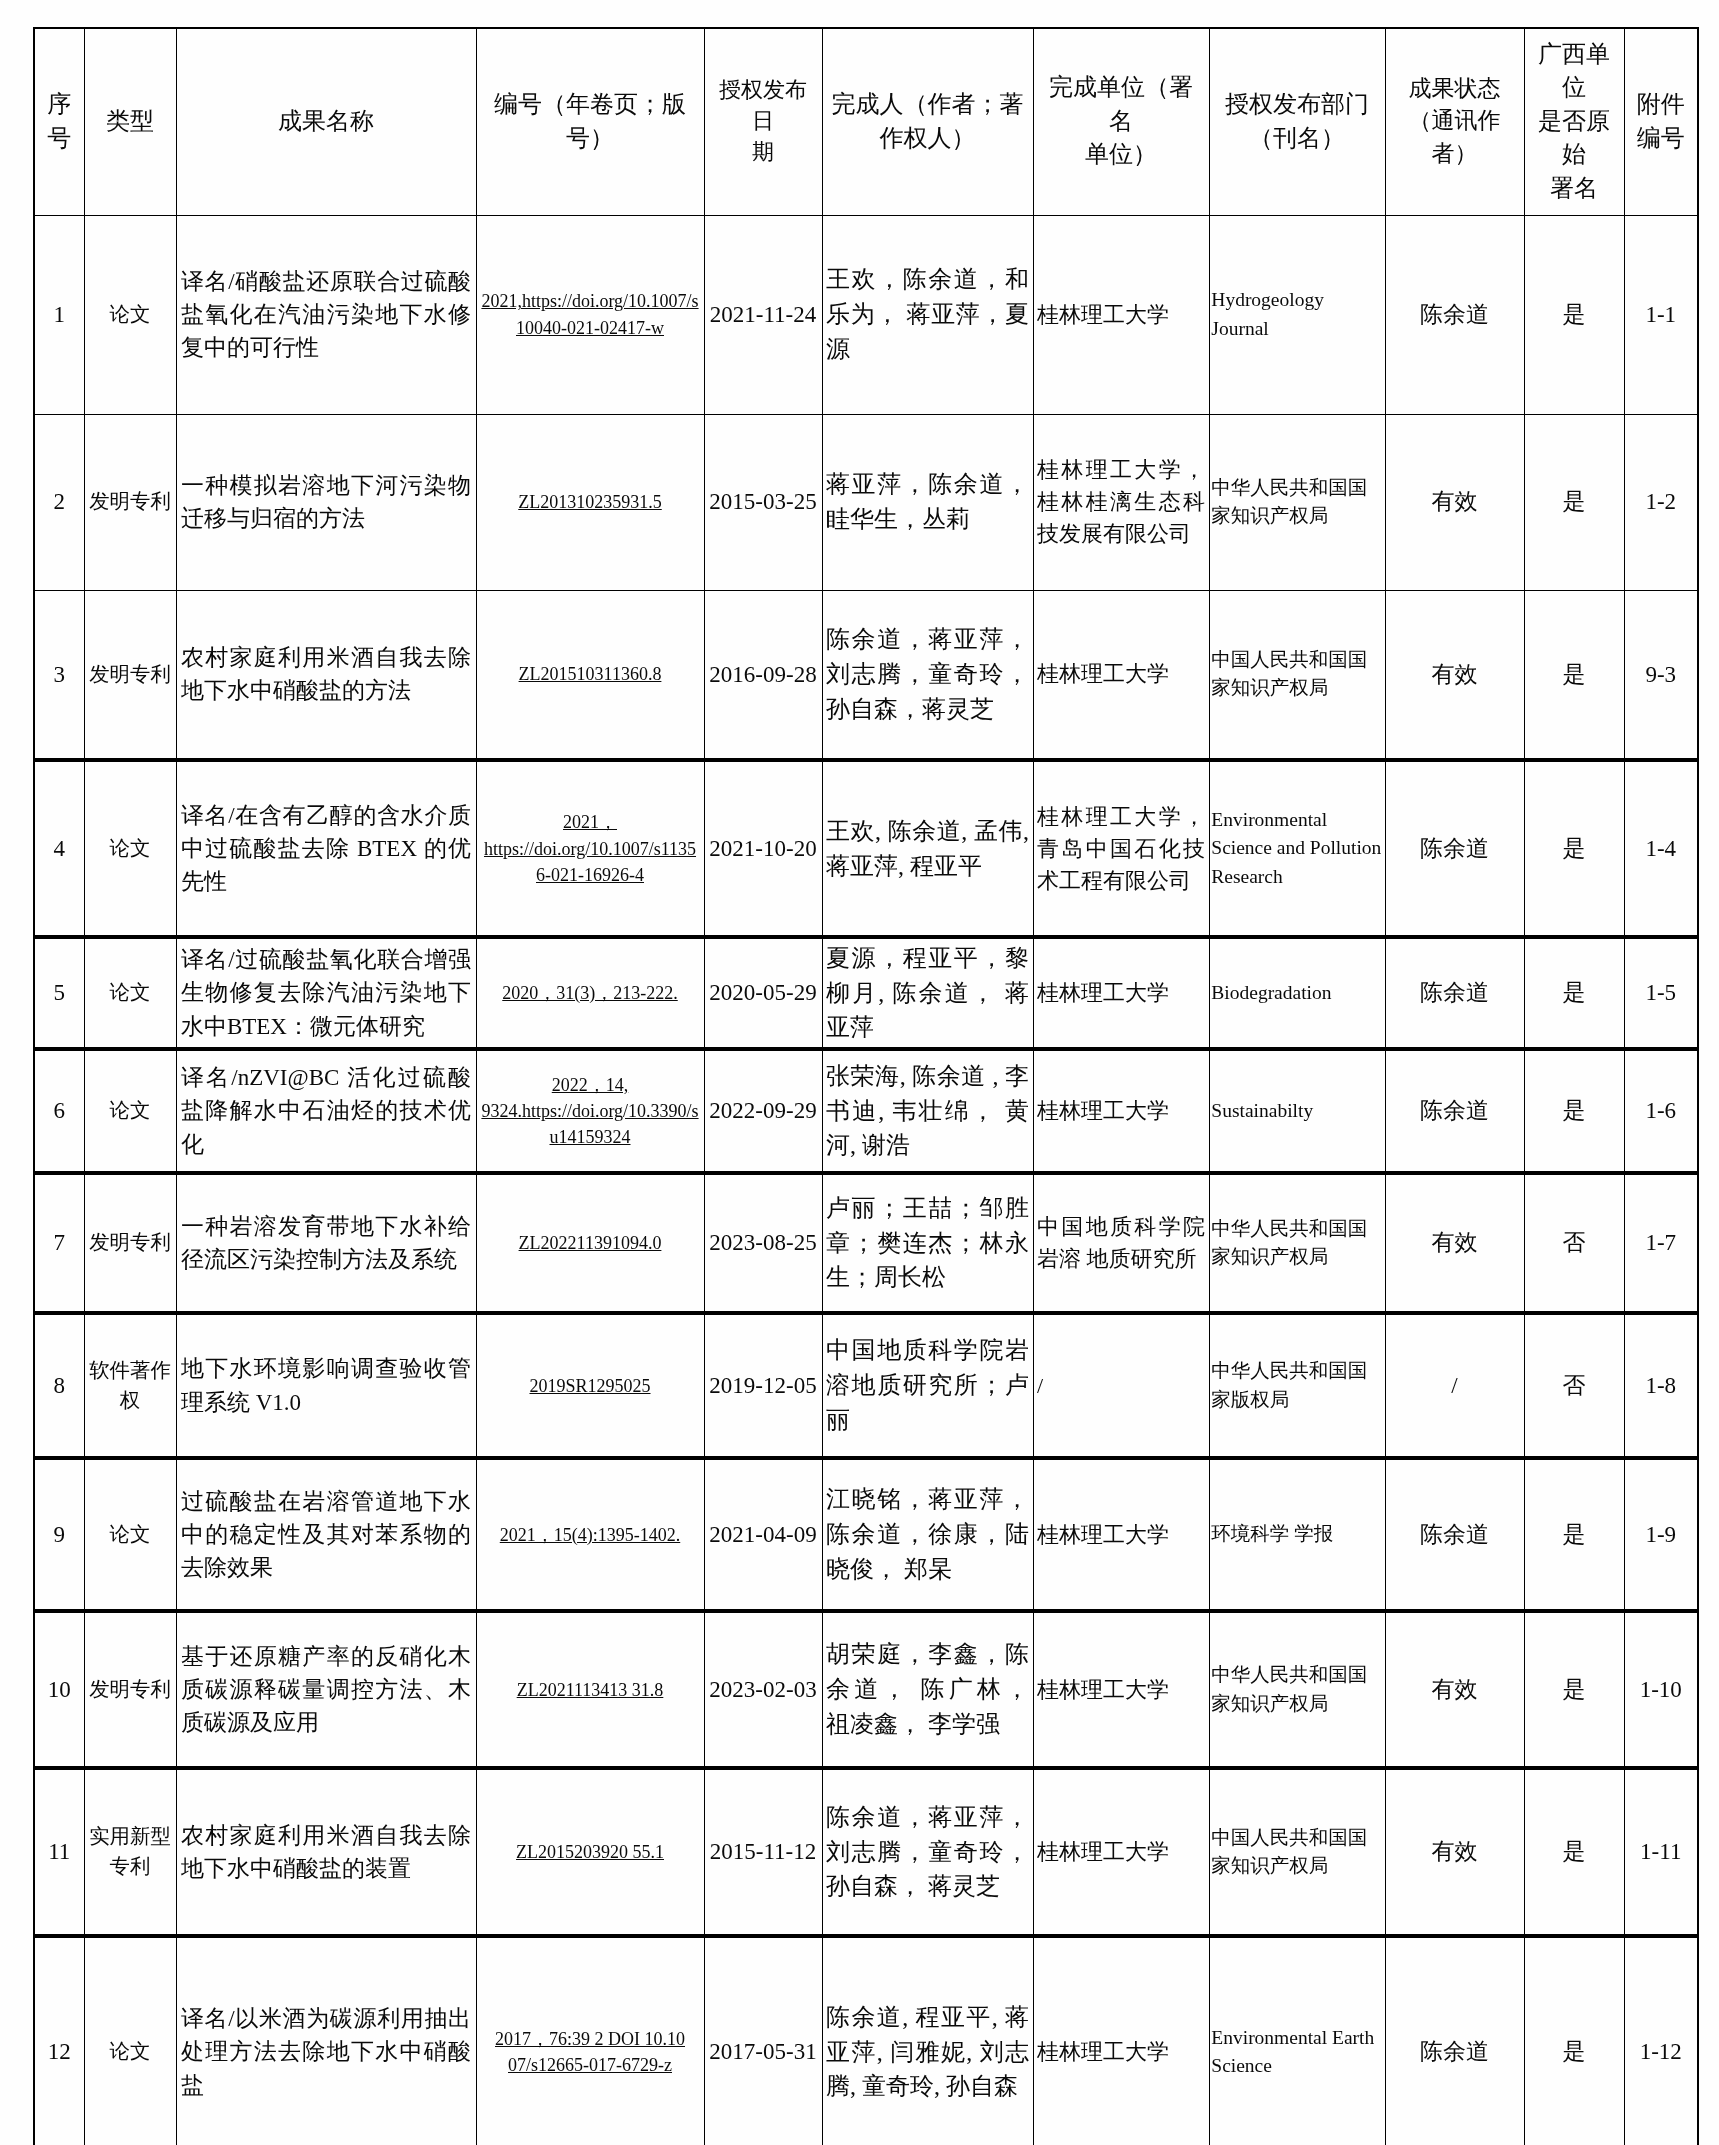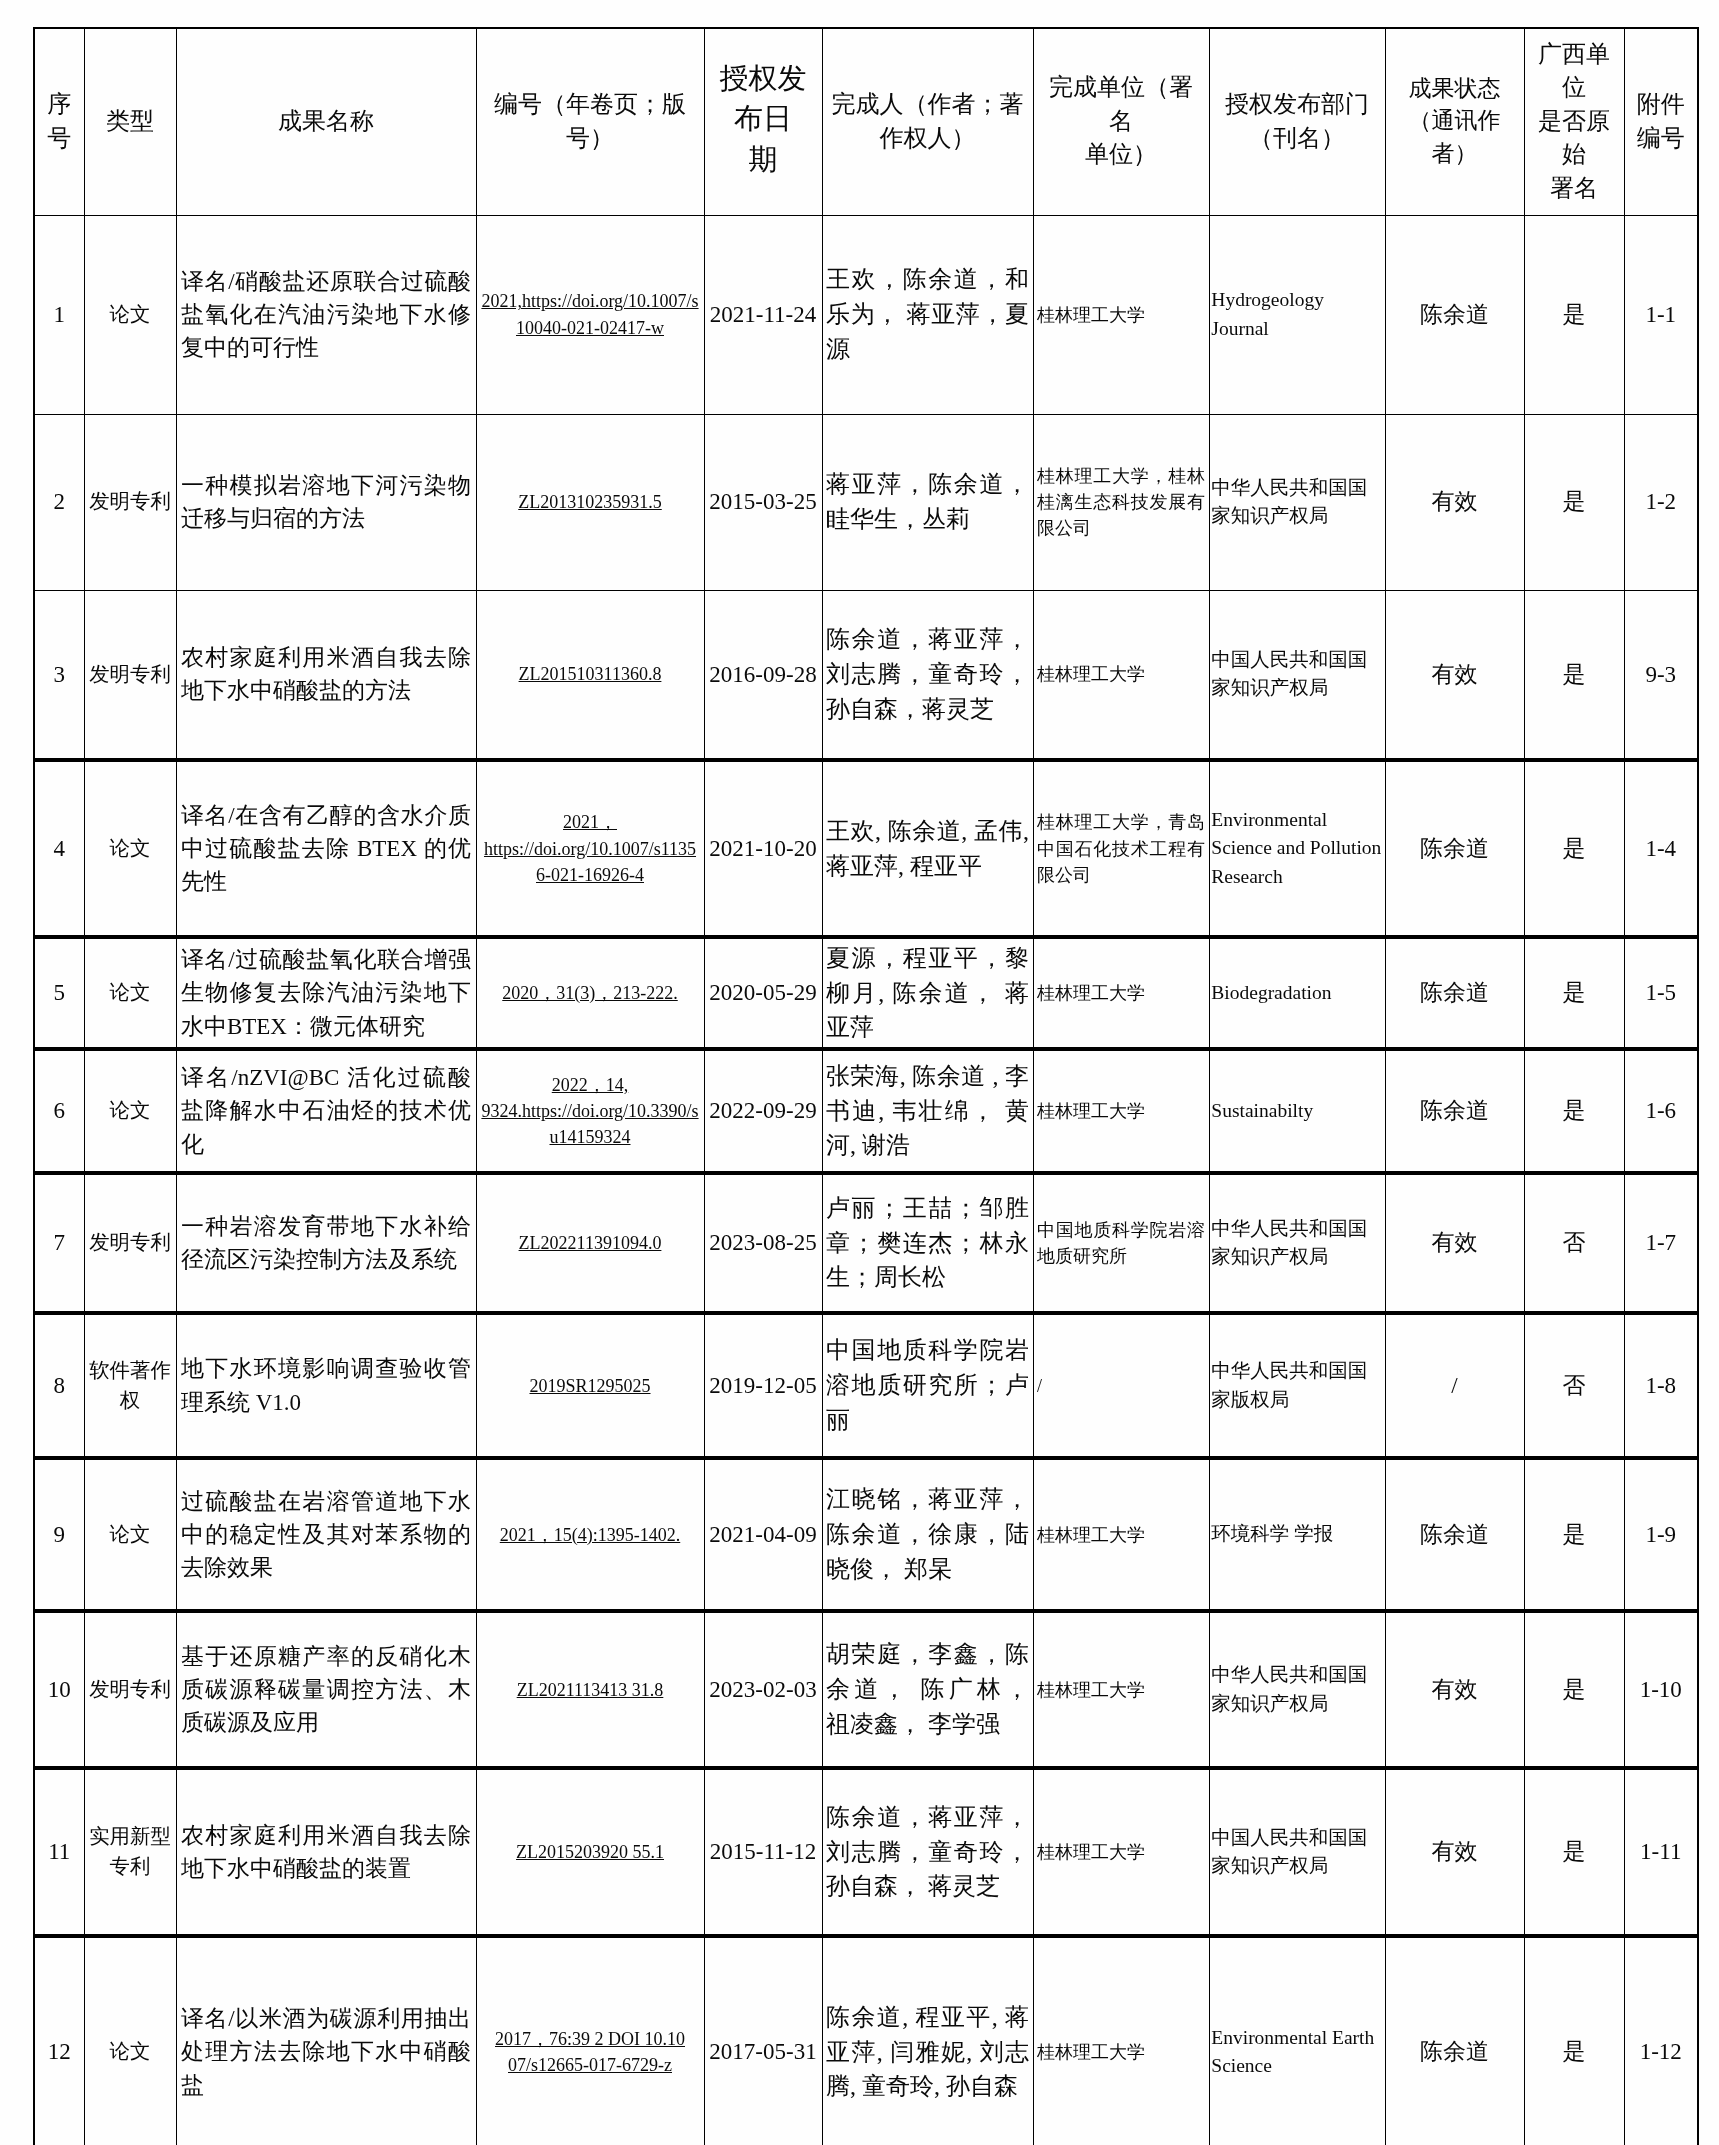--- a/index.html
+++ b/index.html
@@ -40,24 +40,24 @@
   tbody tr:nth-child(11) { height:168px; }
   tbody tr:nth-child(12) { height:231px; }
   
   tbody tr:nth-child(n+4) td { border-top-width:4.4px; }
   
   td.c1 { font-size:20.4px; padding:1.8px; }
   td.c2 { text-align:justify; font-size:23px; }
   td.c3 { font-size:18px;text-decoration:underline; }
   td.c4 { font-size:23px; padding:1.8px 0.9px; }
   td.c5 { text-align:justify; font-size:24px; padding:1.8px 3.5px; }
-  td.c6 { text-align:justify; font-size:18px; padding:1.8px 3.5px; }
+  td.c6 { text-align:justify; font-size:22px; padding:1.8px 3.5px; }
   td.c7 { text-align:left;   font-size:19.5px; padding:1.8px;margin-left:40px; }
   th.c3 { font-size:24px; }
-  th.c4 { font-size:29px;font-family:Liberation Mono, monospace; }
+  th.c4 { font-size:22px; }
   th.c8 { font-size:23px; }
 </style>
 </head>
 <body>
 
 <div class="page">
   <table class="results">
     <colgroup>
       <col style="width:50px">
         <col style="width:92px">

